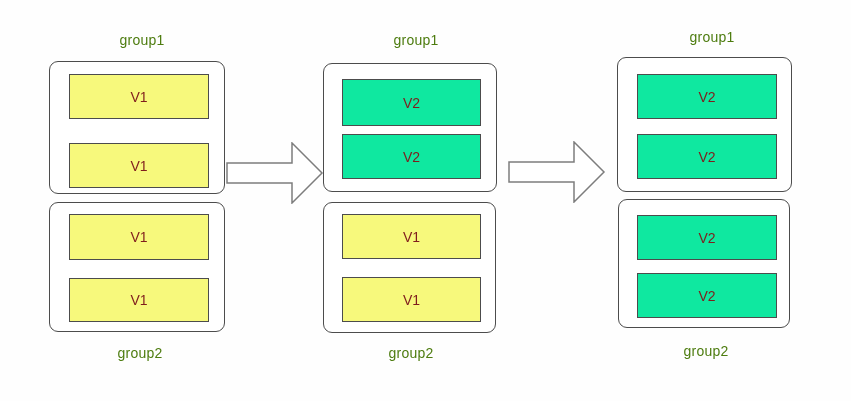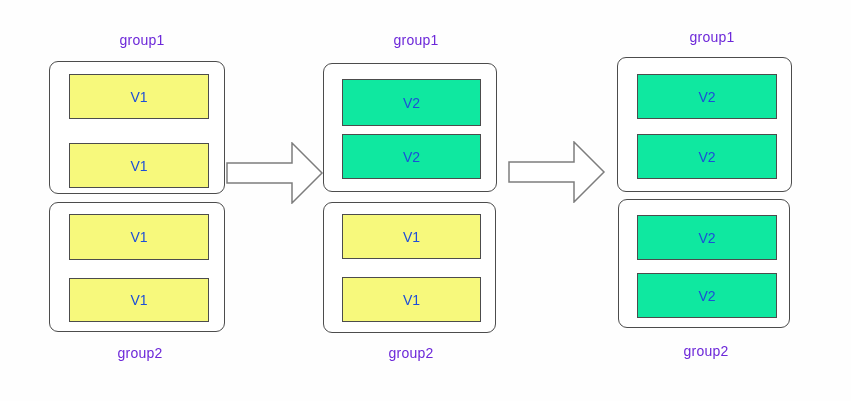--- a/index.html
+++ b/index.html
@@ -14,40 +14,40 @@
     height: 401px;
     background: #fefefe;
     overflow: hidden;
   }
   .group-label {
     position: absolute;
     width: 140px;
     transform: translateX(-50%);
     text-align: center;
     font-size: 14px;
-    color: #6d28d9;
+    color: #4d7c0f;
     letter-spacing: 0.2px;
     white-space: nowrap;
   }
   .group-box {
     position: absolute;
     background: #ffffff;
     border: 1.3px solid #4c4c4c;
     border-radius: 9px;
     box-sizing: border-box;
   }
   .node {
     position: absolute;
     border: 1px solid #4c4c4c;
     box-sizing: border-box;
     display: flex;
     align-items: center;
     justify-content: center;
     font-size: 14px;
-    color: #1d4ed8;
+    color: #7f1d1d;
   }
   .arrow {
     position: absolute;
   }
   .watermark {
     position: absolute;
     right: 18px;
     bottom: 6px;
     font-size: 18px;
     letter-spacing: 1px;

